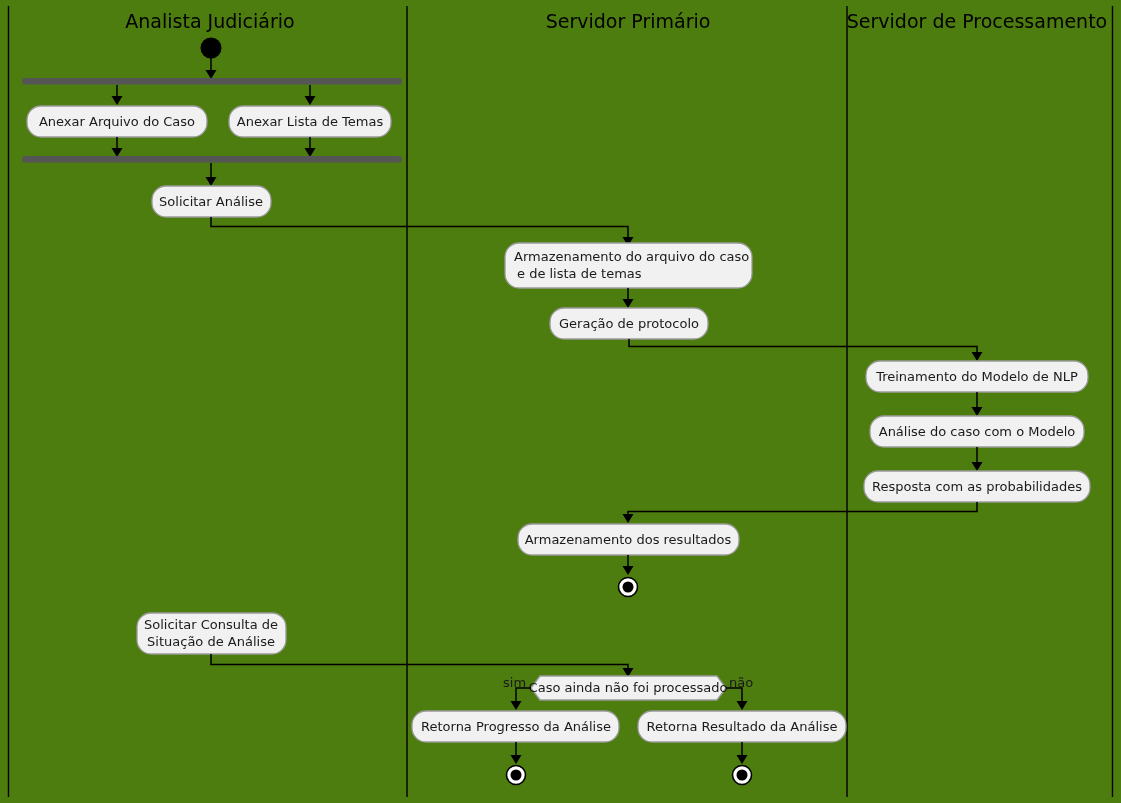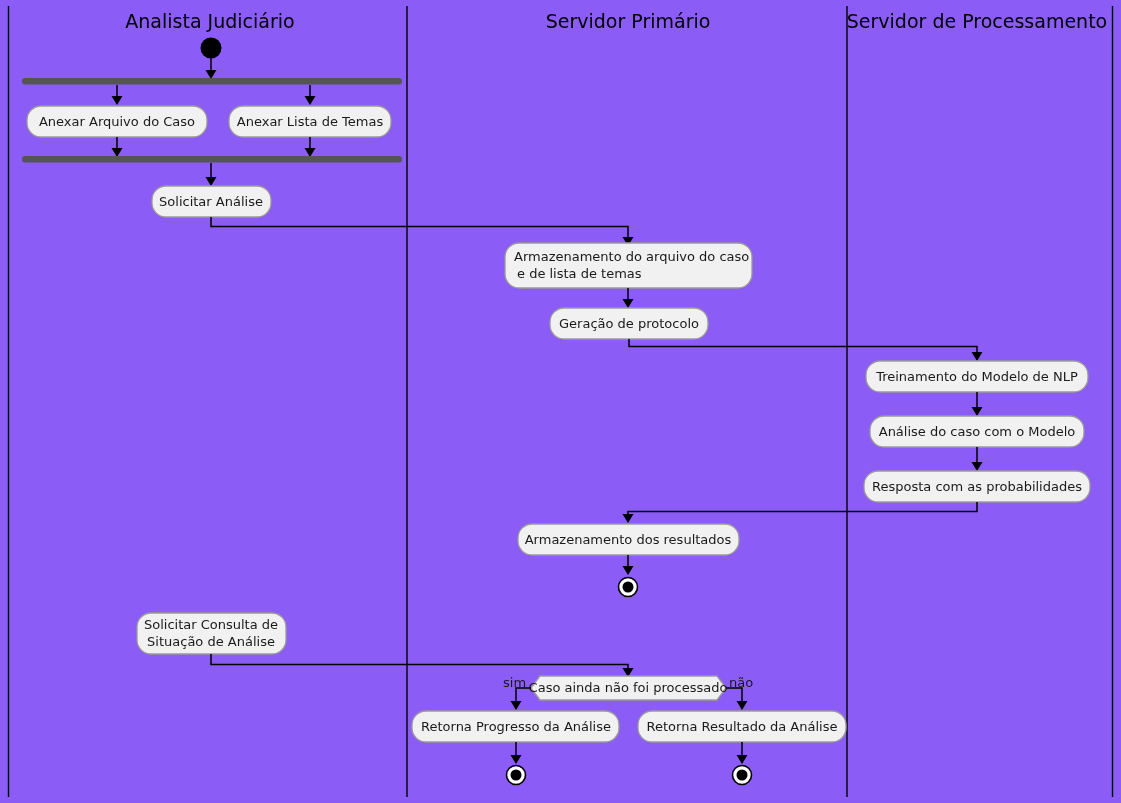--- a/index.html
+++ b/index.html
@@ -8,21 +8,21 @@
     padding: 0;
     background: #ffffff;
   }
   body {
     font-family: "DejaVu Sans", sans-serif;
   }
   #canvas {
     position: relative;
     width: 1121px;
     height: 803px;
-    background: #8b5cf6;
+    background: #4d7c0f;
     overflow: hidden;
   }
   svg.diagram {
     position: absolute;
     left: 0;
     top: 0;
     width: 1121px;
     height: 803px;
     shape-rendering: geometricPrecision;
   }

